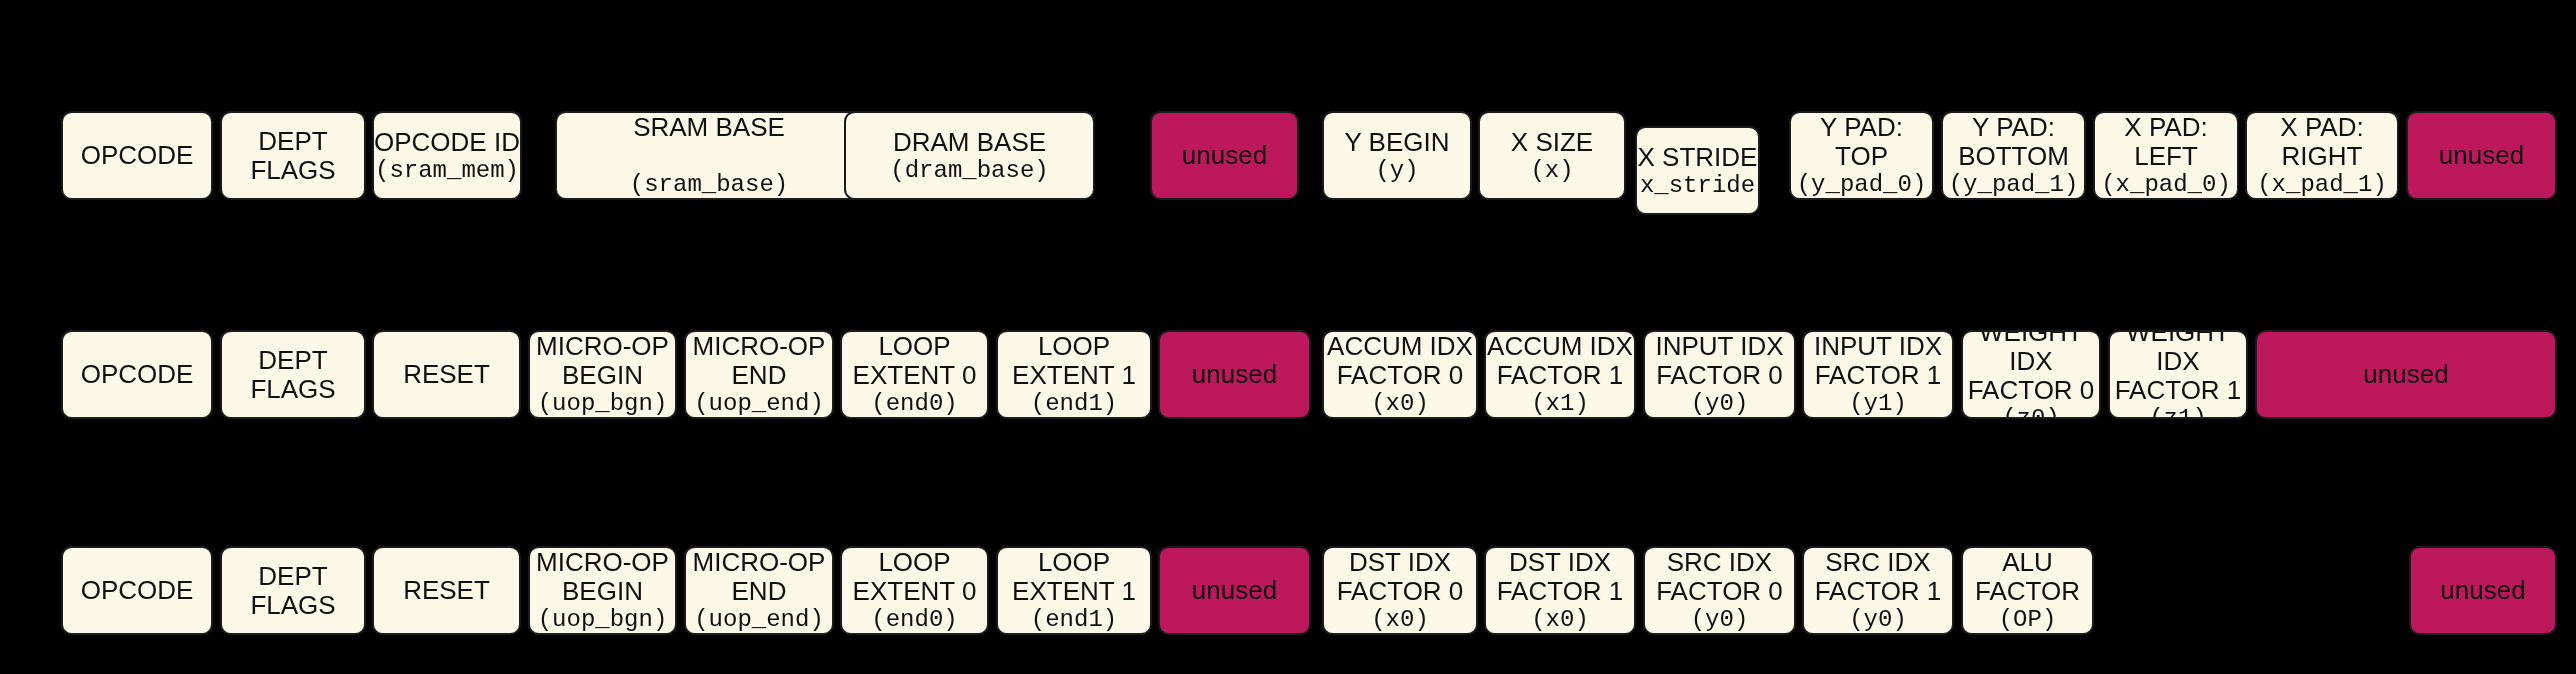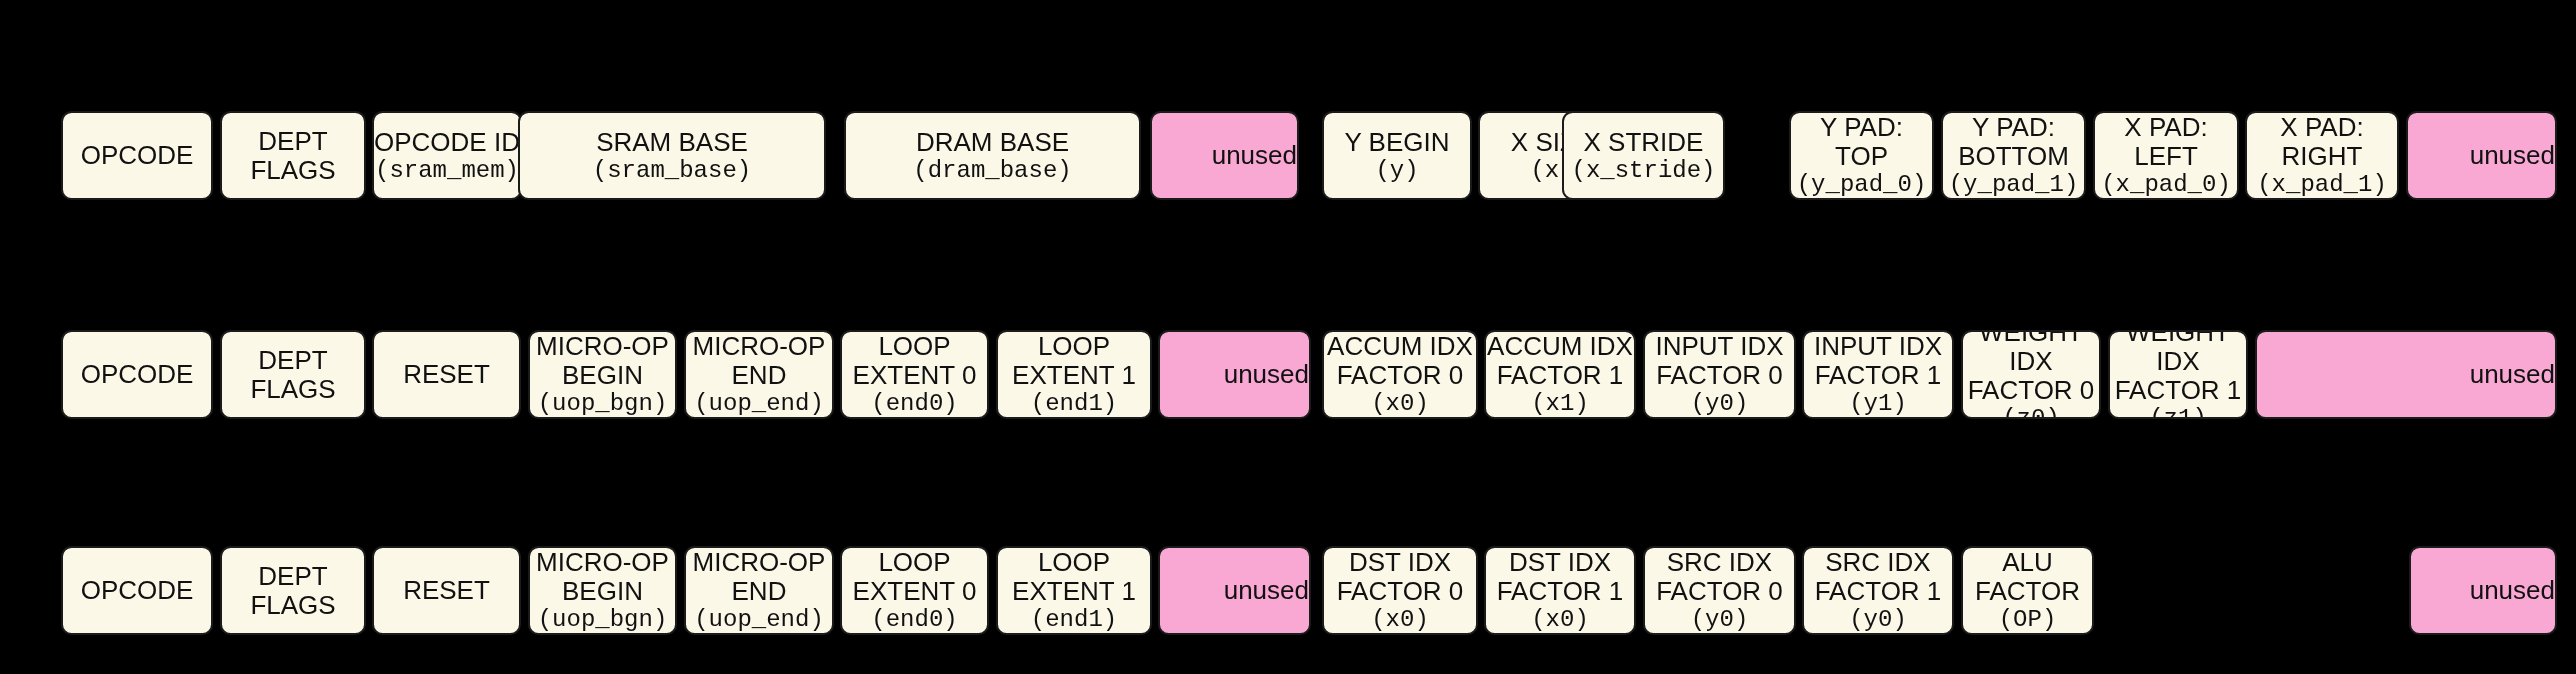--- a/index.html
+++ b/index.html
@@ -31,22 +31,21 @@
     border-radius: 10.6px;
     color: #111111;
     display: flex;
     flex-direction: column;
     align-items: center;
     justify-content: center;
     text-align: center;
     overflow: hidden;
   }
   .field.unused {
-    background: #f9a8d4;
-    align-items: flex-end;
+    background: #be185d;
   }
   .field .lbl {
     font-size: 26px;
     line-height: 29px;
     white-space: pre-line;
   }
   .field .code {
     font-family: "Liberation Mono", monospace;
     font-size: 24px;
     line-height: 27px;
@@ -62,40 +61,40 @@
         <div class="lbl">OPCODE</div>
       </div>
       <div class="field" style="left: 220px; width: 146px;">
         <div class="lbl">DEPT
 FLAGS</div>
       </div>
       <div class="field" style="left: 372px; width: 150px;">
         <div class="lbl">OPCODE ID</div>
         <div class="code">(sram_mem)</div>
       </div>
-      <div class="field" style="left: 518px; width: 308px;">
+      <div class="field" style="left: 555px; width: 308px; justify-content: space-between;">
         <div class="lbl">SRAM BASE</div>
         <div class="code">(sram_base)</div>
       </div>
-      <div class="field" style="left: 844px; width: 297px;">
+      <div class="field" style="left: 844px; width: 251px;">
         <div class="lbl">DRAM BASE</div>
         <div class="code">(dram_base)</div>
       </div>
       <div class="field unused" style="left: 1150px; width: 149px;">
         <div class="lbl">unused</div>
       </div>
       <div class="field" style="left: 1322px; width: 150px;">
         <div class="lbl">Y BEGIN</div>
         <div class="code">(y)</div>
       </div>
       <div class="field" style="left: 1478px; width: 148px;">
         <div class="lbl">X SIZE</div>
         <div class="code">(x)</div>
       </div>
-      <div class="field" style="left: 1562px; width: 163px;">
+      <div class="field" style="left: 1635px; width: 125px; margin-top: 15px;">
         <div class="lbl">X STRIDE</div>
         <div class="code">(x_stride)</div>
       </div>
       <div class="field" style="left: 1789px; width: 145px;">
         <div class="lbl">Y PAD:
 TOP</div>
         <div class="code">(y_pad_0)</div>
       </div>
       <div class="field" style="left: 1941px; width: 145px;">
         <div class="lbl">Y PAD:

